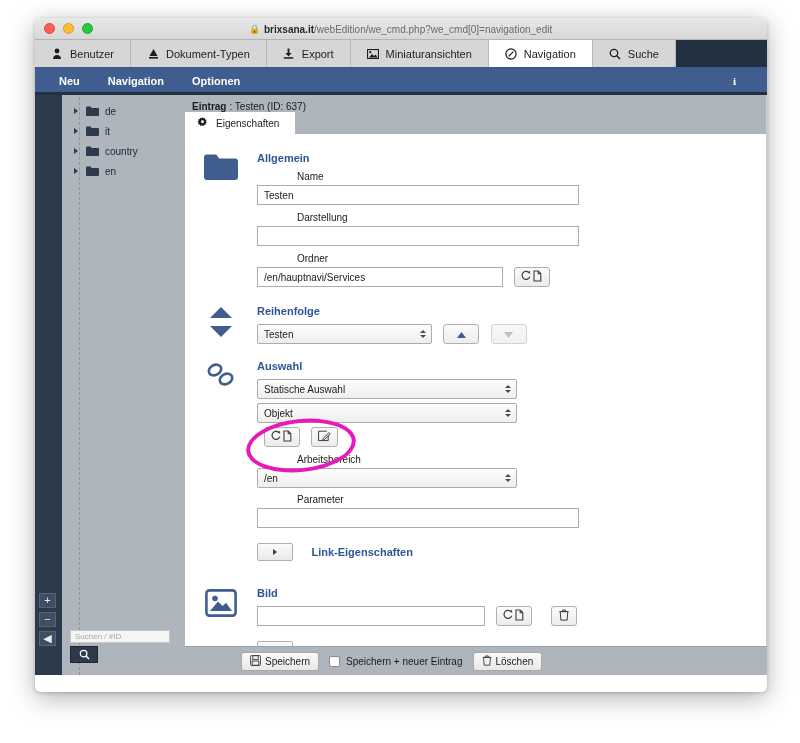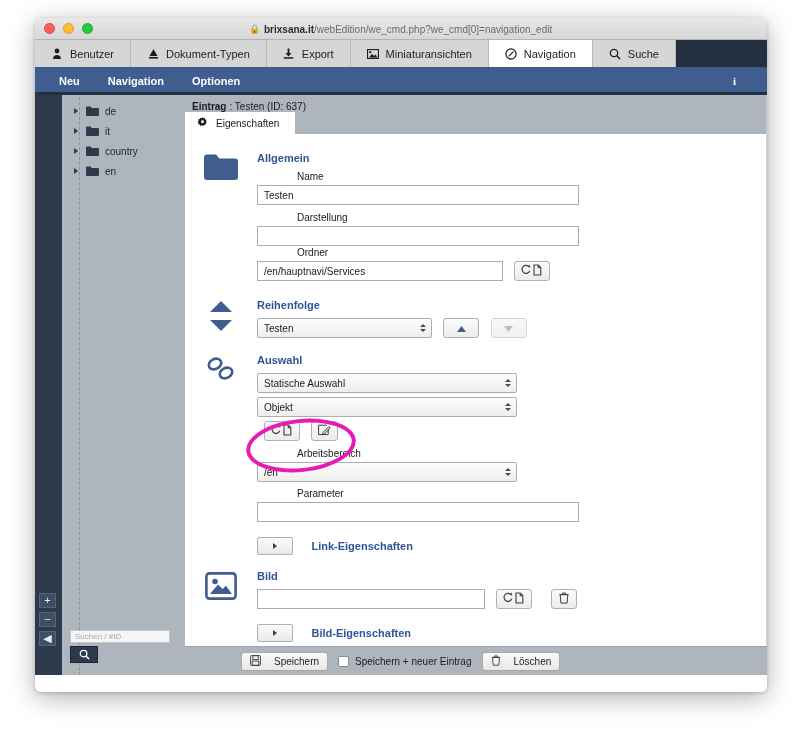--- a/index.html
+++ b/index.html
@@ -220,21 +220,21 @@
   .bottombar {
     position: absolute; left: 150px; right: 0; bottom: 0;
     height: 29px; background: #aeb5bd;
     display: flex; align-items: center; padding-left: 56px; gap: 10px;
     border-top: 1px solid #9aa1a9;
   }
   .bbtn {
     height: 19px; border: 1px solid #a9a9a9;
     background: linear-gradient(#fafafa, #e8e8e8);
     border-radius: 3px; font-size: 10px; color: #1b1b1b;
-    display: inline-flex; align-items: center; gap: 13px;
+    display: inline-flex; align-items: center; gap: 4px;
     padding: 0 8px; cursor: default;
   }
   .chkwrap { display: inline-flex; align-items: center; gap: 6px; font-size: 10px; color: #1b1b1b; }
   .chk { width: 11px; height: 11px; background: #ffffff; border: 1px solid #8d8d8d; border-radius: 2px; }
   
   .annot {
     position: absolute;
     border: 4px solid #e919b8;
     border-radius: 50%;
     pointer-events: none;
@@ -415,21 +415,21 @@
                   <path d="M0 3.6A3 3 0 0 1 3 .6h9.2l3 4H31a3 3 0 0 1 3 3V23a3 3 0 0 1-3 3H3a3 3 0 0 1-3-3z" fill="#3f5d8f"></path>
                 </svg>
             </span>
           </div>
           <div class="fields">
             <div class="sect-title">Allgemein</div>
             <div class="lbl">Name</div>
             <div class="inp">Testen</div>
             <div class="lbl" style="margin-top:7px;">Darstellung</div>
             <div class="inp"></div>
-            <div class="lbl" style="margin-top:1px;">Ordner</div>
+            <div class="lbl" style="margin-top:7px;">Ordner</div>
             <div>
               <span class="inp short">/en/hauptnavi/Services</span>
               <span class="btn">
                 <span>
                   <svg width="22" height="12" viewBox="0 0 22 12">
                       <path d="M7.5 2.2a4 4 0 1 0 1.3 4.6" fill="none" stroke="#3d3d3d" stroke-width="1.2"></path>
                       <path d="M8.6 0.6 9.3 3.4 6.6 2.9z" fill="#3d3d3d"></path>
                       <path d="M13 1h4.2l2.6 2.6V11H13z" fill="none" stroke="#3d3d3d" stroke-width="1.1"></path>
                       <path d="M17.2 1v2.7h2.6" fill="none" stroke="#3d3d3d" stroke-width="1.1"></path>
                     </svg>
@@ -537,21 +537,21 @@
         <div class="row" style="margin-top:14px;">
           <div class="gutter"></div>
           <div class="fields">
             <span class="expander">
               <i></i>
             </span>
             <span class="exp-label">Link-Eigenschaften</span>
           </div>
         </div>
 
-        <div class="row" style="margin-top:15px;">
+        <div class="row" style="margin-top:26px;">
           <div class="gutter">
             <span class="gicon">
               <svg width="32" height="28" viewBox="0 0 32 28">
                   <rect x="1.4" y="1.4" width="29.2" height="25.2" rx="3" fill="none" stroke="#3f5d8f" stroke-width="2.6"></rect>
                   <circle cx="10" cy="9.5" r="2.8" fill="#3f5d8f"></circle>
                   <path d="M5 22 13 12.5l4.6 4.6 3.4-3.4L27 22z" fill="#3f5d8f"></path>
                 </svg>
             </span>
           </div>
           <div class="fields">

